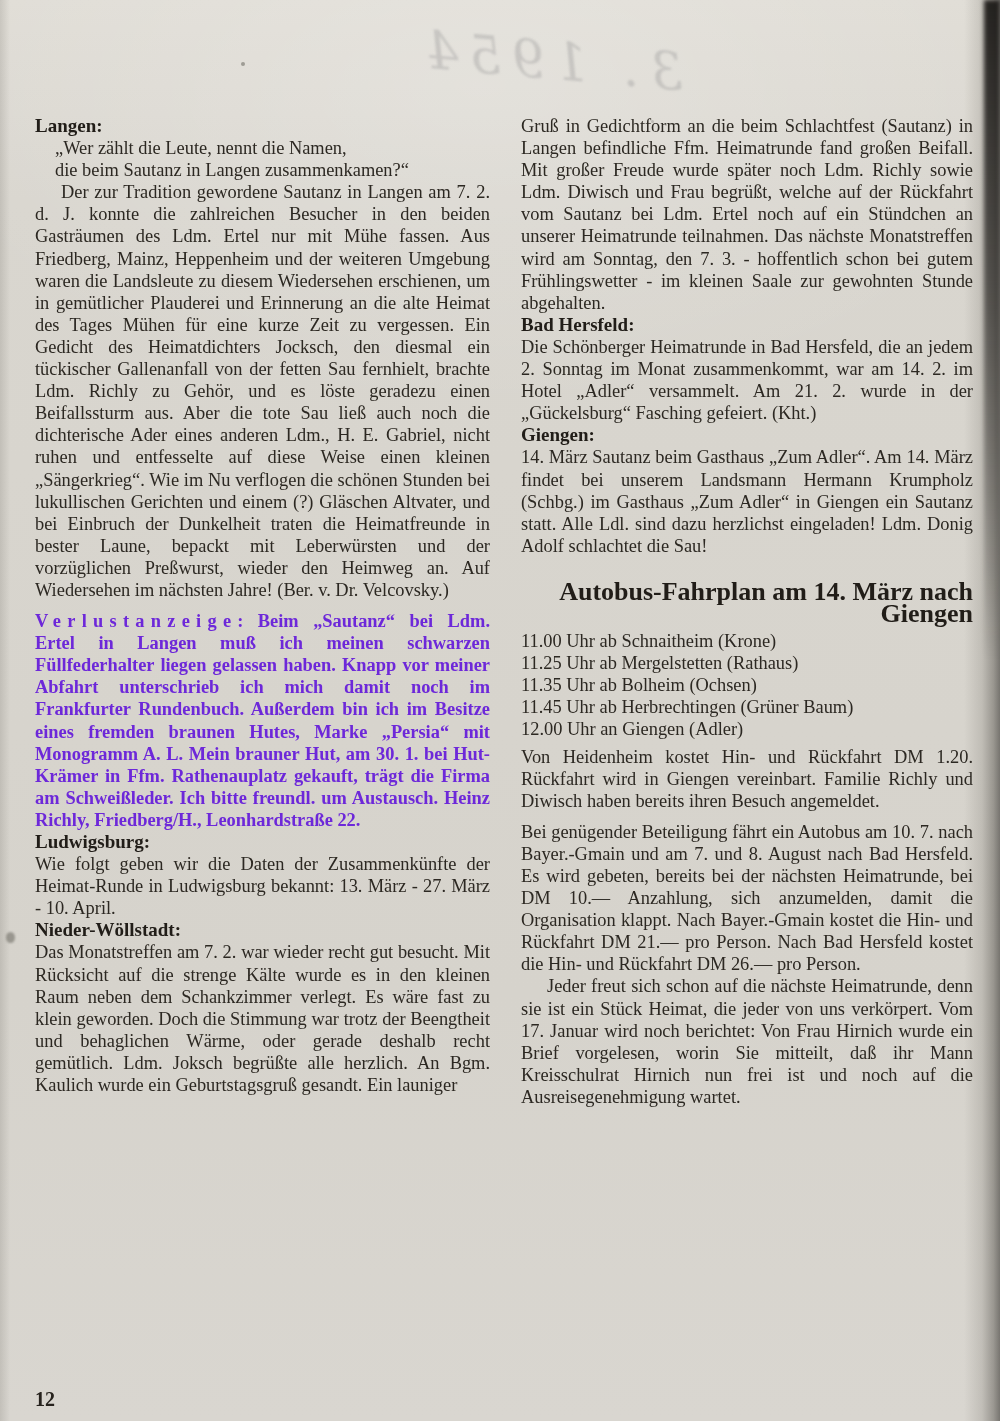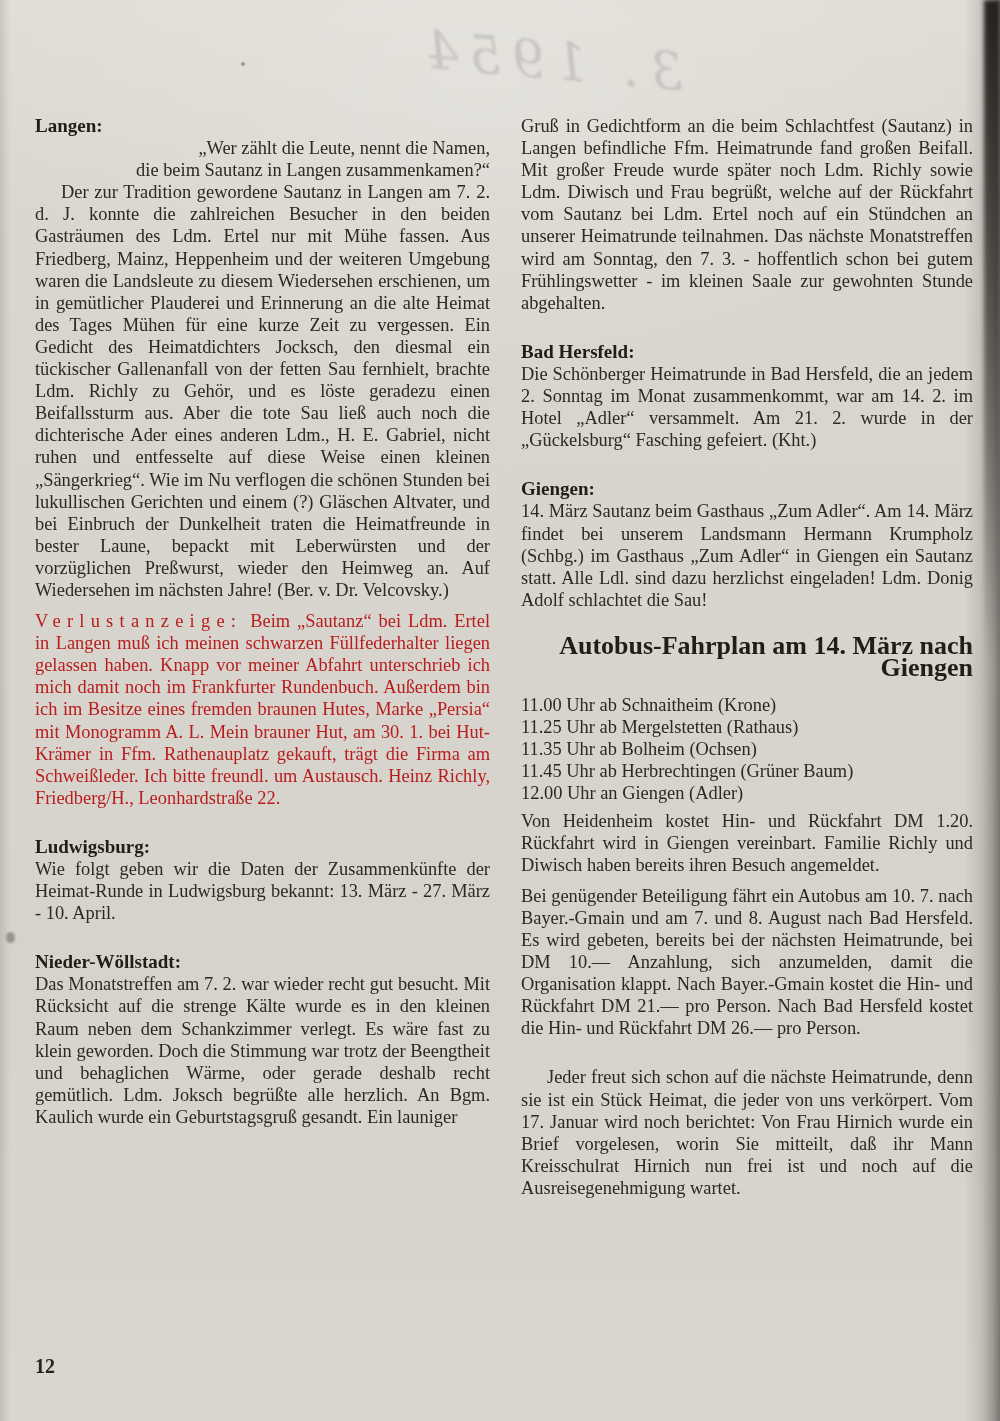--- a/index.html
+++ b/index.html
@@ -11,30 +11,30 @@
     font-family:"Liberation Serif","DejaVu Serif",serif;
     color:#2c2822;
   }
   .col { position:absolute; top:115px; font-size:18.4px; line-height:22.1px; text-align:justify; hyphens:auto; }
   .col-left  { left:35px;  width:455px; }
   .col-right { left:521px; width:452px; }
   .heading { font-weight:bold; color:#211d18; margin:0; font-size:19px; line-height:22.1px; text-align:left; }
   p { margin:0; }
   .indent { text-indent:26px; }
   .mt-sm { margin-top:9px; }
-  .mt-md { margin-top:27px; }
+  .mt-md { margin-top:0; }
   .mt-lg { margin-top:24px; }
-  .bold-para { font-weight:normal; color:#b91c1c; }
+  .bold-para { font-weight:bold; color:#6d28d9; }
   .spaced-label { letter-spacing:0.34em; padding-right:8px; }
-  .verse { text-align:right; }
-  .schedule { margin-top:15px; text-align:left; }
+  .verse { text-align:left;margin-left:20px; }
+  .schedule { margin-top:5px; text-align:left; }
   .schedule div { white-space:nowrap; }
   .after-schedule { margin-top:5px; }
   .fahrplan-heading { font-size:26px;text-align:right; }
-  .page-number { position:absolute; left:35px; top:1355px; font-weight:bold; font-size:20px; color:#26221d; }
+  .page-number { position:absolute; left:35px; top:1388px; font-weight:bold; font-size:20px; color:#26221d; }
   .bleedthrough {
     position:absolute; left:404px; top:30px; width:280px;
     font-family:"DejaVu Serif",serif; font-style:italic;
     font-size:52px; letter-spacing:10px;
     color:rgba(100,98,104,0.22);
     transform:scaleX(-1) rotate(-5deg);
     filter:blur(1.2px);
     user-select:none;
   }
   .edge-shadow-right {

